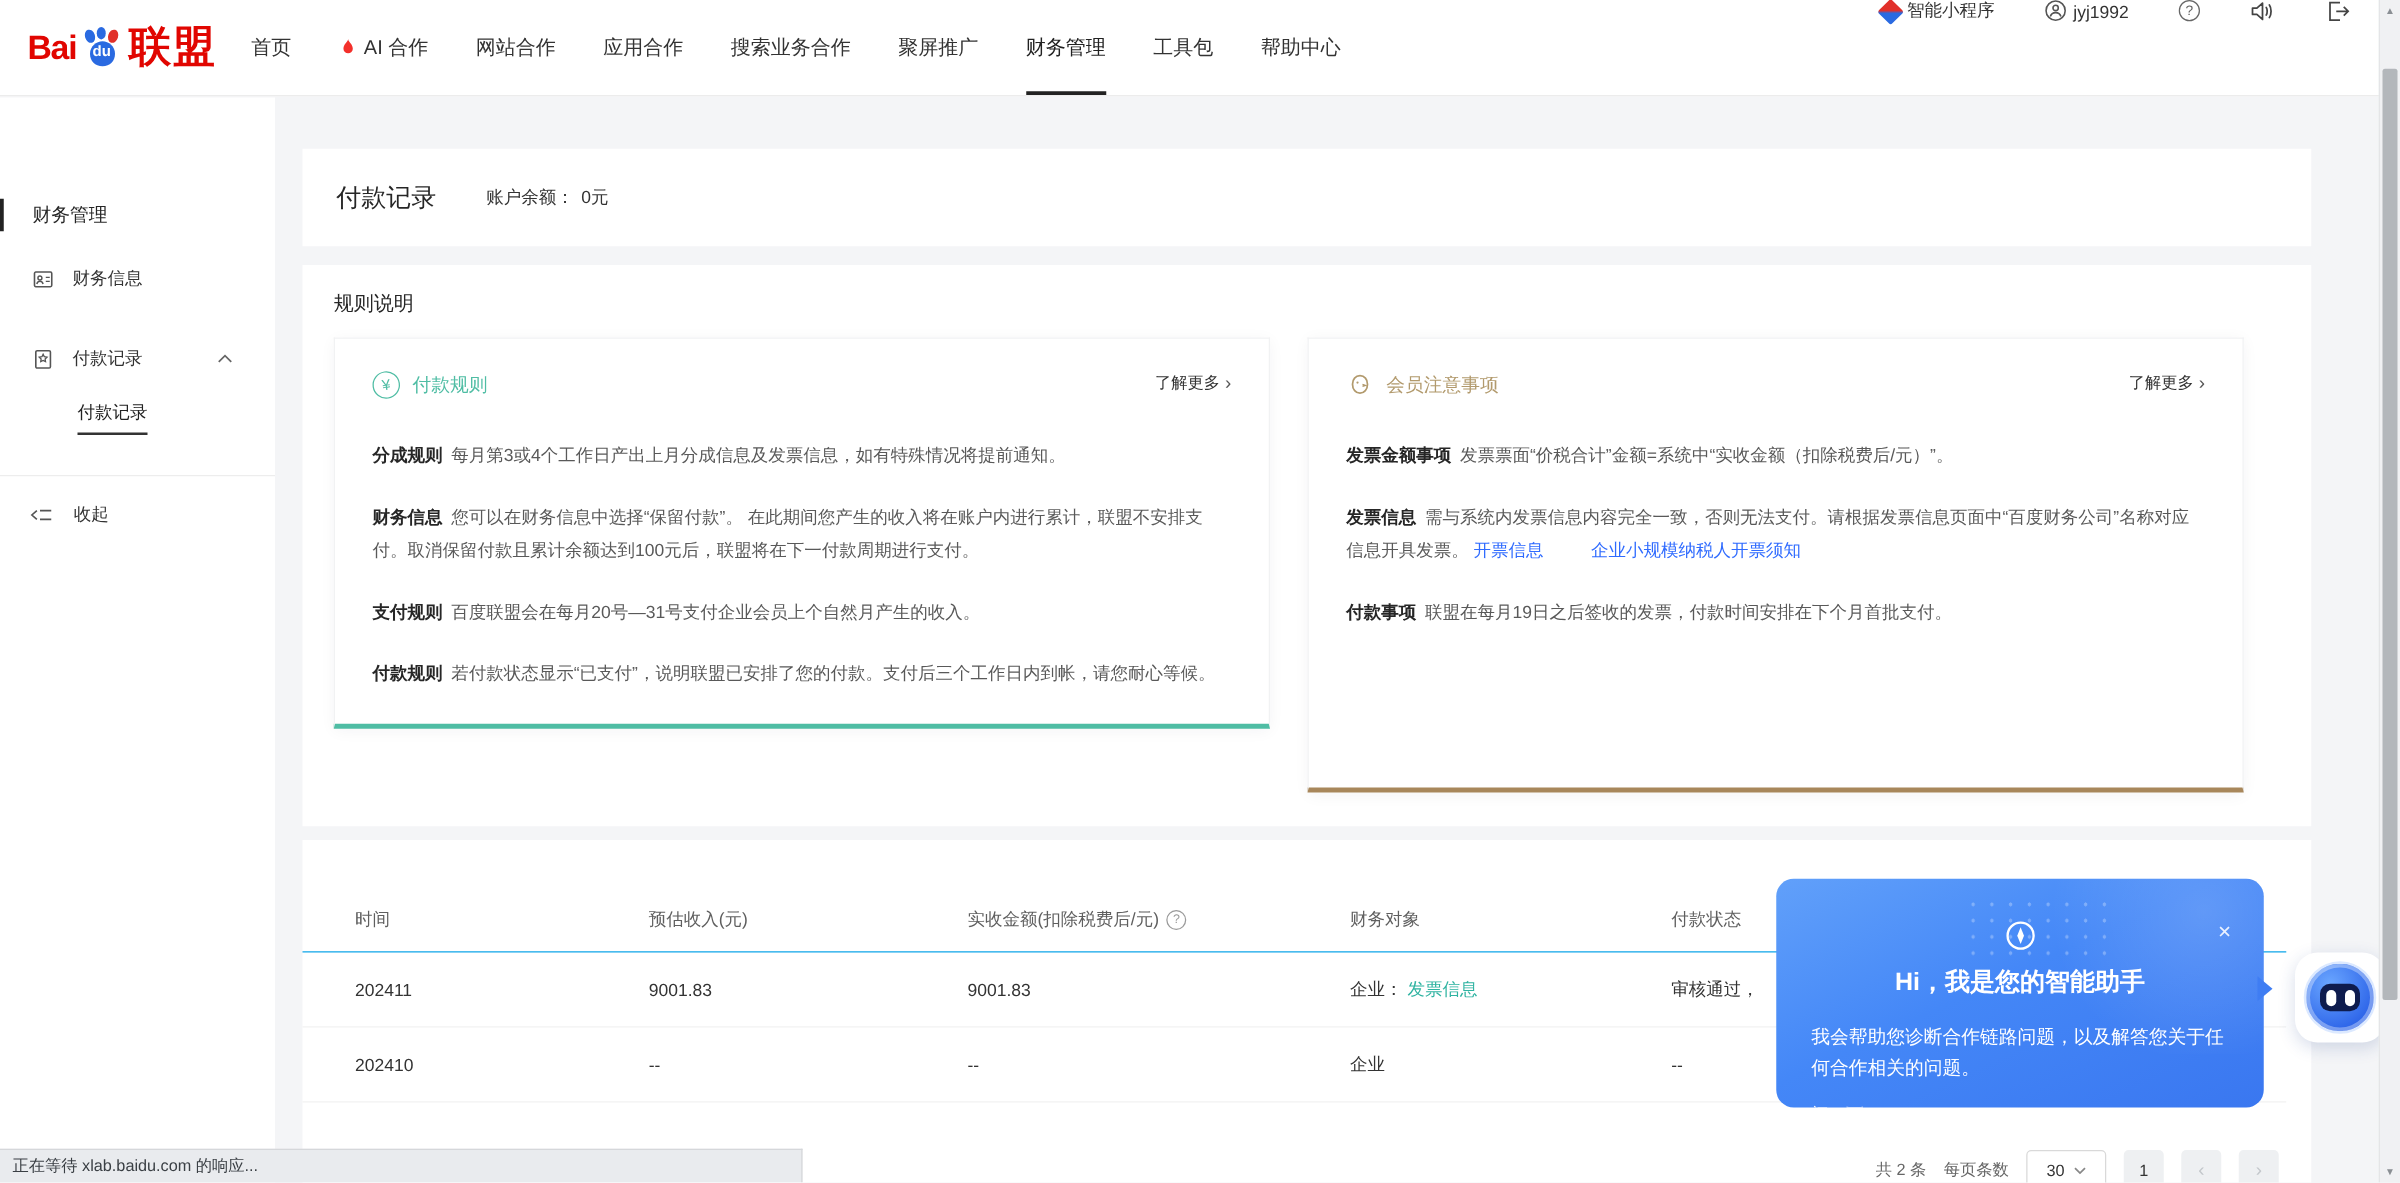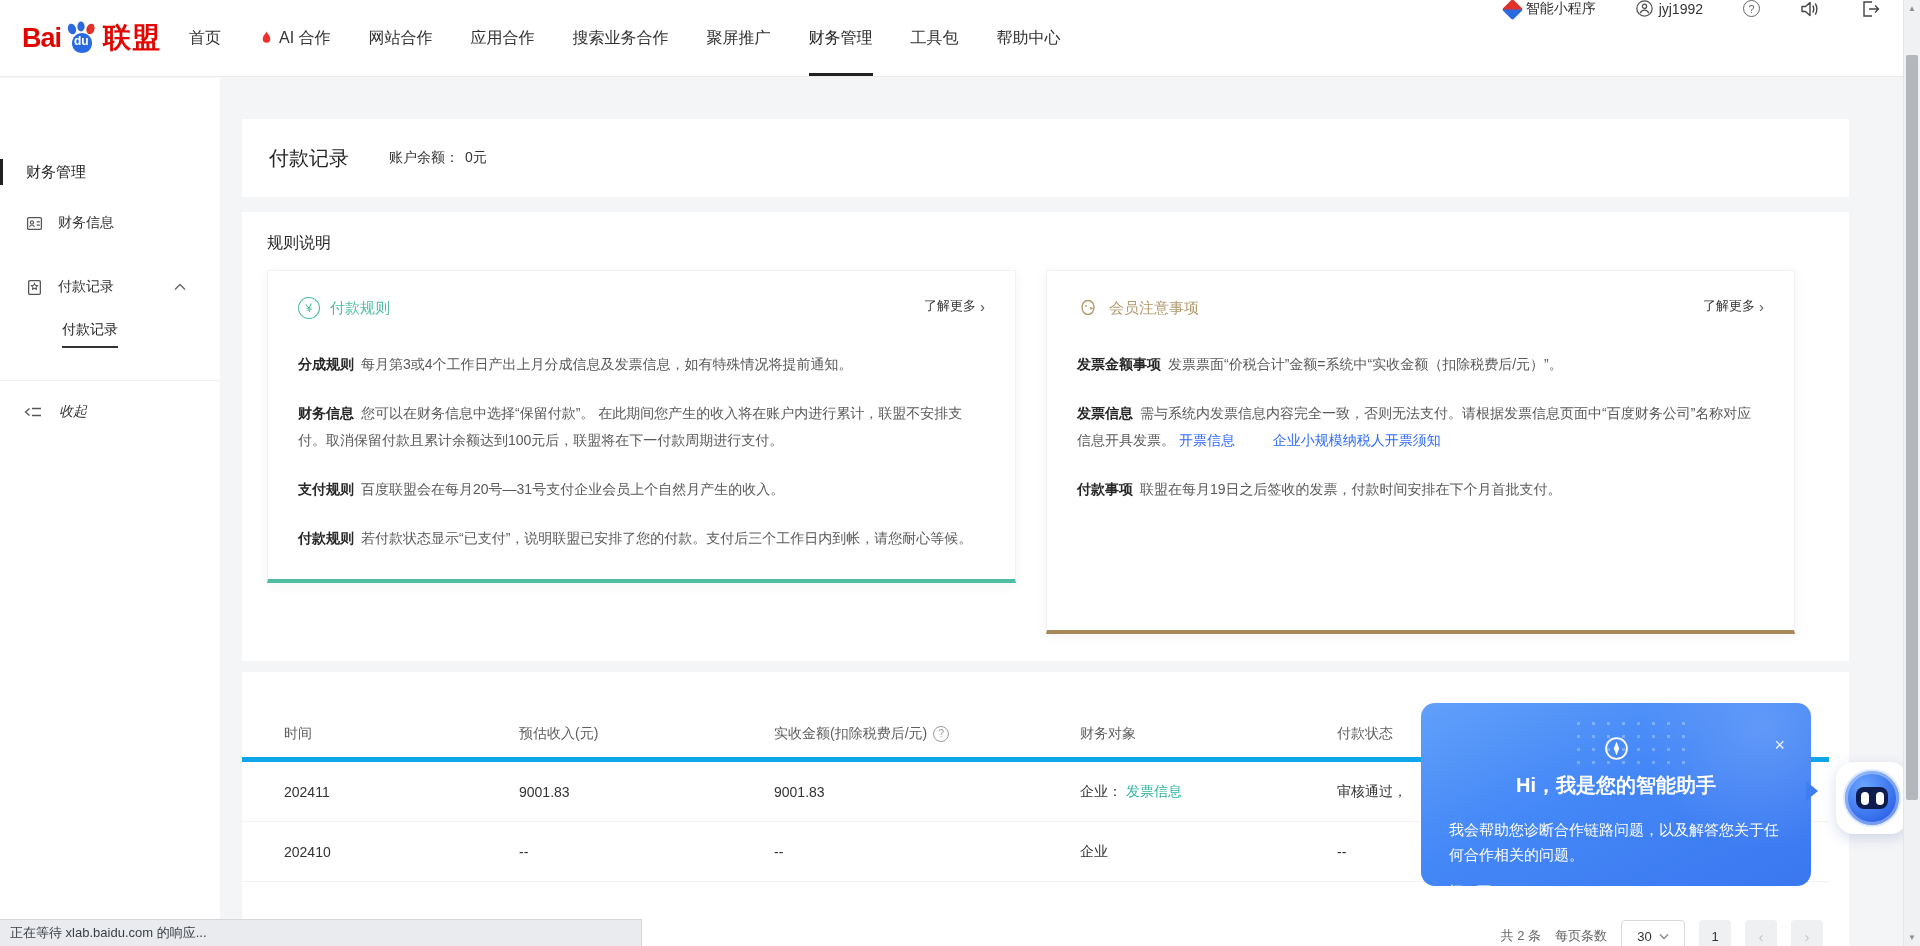--- a/index.html
+++ b/index.html
@@ -14,21 +14,21 @@
   .topnav {
     position:absolute; left:0; top:0; width:1920px; height:77px;
     background:#fff; border-bottom:1px solid #ececec;
     display:flex; align-items:stretch; padding:0 40px 0 22px; z-index:10;
   }
   .logo { display:flex; align-items:center; gap:2px; margin-right:28px; cursor:pointer; }
   .logo .bai { color:#e10601; font-size:27px; font-weight:700; letter-spacing:-1px; }
   .logo .paw { position:relative; width:36px; height:34px; margin:0 1px; }
   .logo .paw svg { display:block; }
   .logo .du { position:absolute; left:10px; top:13px; color:#fff; font-size:12px; font-weight:700; }
-  .logo .union { color:#e10601; font-size:28px; font-weight:700; letter-spacing:1px; }
+  .logo .union { color:#e10601; font-size:34px; font-weight:700; letter-spacing:1px; }
   .nav-menu { display:flex; align-items:stretch; gap:38px; }
   .nav-item { display:flex; align-items:center; gap:5px; font-size:16px; color:#333; cursor:pointer; position:relative; }
   .nav-item.active { color:#222; }
   .nav-item.active::after { content:""; position:absolute; left:0; right:0; bottom:0; height:3px; background:#222; }
   .flame { width:15px; height:18px; }
   .nav-right { margin-left:auto; display:flex; align-items:flex-start; gap:40px; font-size:14px; color:#333; }
   .nav-right .tool { display:flex; align-items:center; gap:6px; cursor:pointer; }
   .diamond { width:15px; height:15px; transform:rotate(45deg); background:linear-gradient(135deg,#e1302a 0%,#e1302a 45%,#2a6ae1 55%,#2a6ae1 100%); border-radius:2px; }
   .qmark { width:17px; height:17px; border:1.4px solid #666; border-radius:50%; display:inline-flex; align-items:center; justify-content:center; font-size:11px; color:#666; }
   
@@ -40,21 +40,21 @@
   
   .sidebar { position:absolute; left:0; top:78px; width:220px; bottom:0; background:#fff; z-index:5; }
   .side-title { position:relative; margin-top:82px; padding-left:26px; font-size:15px; color:#262626; height:24px; display:flex; align-items:center; }
   .side-title .indicator { position:absolute; left:0; top:-1px; width:3px; height:26px; background:#222; }
   .side-row { display:flex; align-items:center; gap:15px; height:50px; padding:0 34px 0 26px; margin-top:14px; font-size:14px; color:#333; cursor:pointer; }
   .side-row svg { flex:0 0 auto; }
   .side-row .chev-up { margin-left:auto; }
   .side-sub { padding-left:62px; margin-top:2px; height:40px; display:flex; align-items:center; cursor:pointer; }
   .side-sub span { font-size:14px; color:#222; padding-bottom:7px; border-bottom:2px solid #333; }
   .side-divider { margin-top:26px; border-top:1px solid #ededed; }
-  .side-collapse { display:flex; align-items:center; gap:17px; padding-left:24px; margin-top:22px; font-size:14px; color:#333; cursor:pointer;font-style:italic; }
+  .side-collapse { display:flex; align-items:center; gap:17px; padding-left:24px; margin-top:22px; font-size:14px; color:#333; cursor:pointer; }
   
   .card { position:absolute; background:#fff; }
   .header-card { left:242px; top:119px; width:1607px; height:78px; display:flex; align-items:center; padding:0 27px; }
   .page-title { font-size:20px; color:#262626; font-weight:500; }
   .balance { margin-left:40px; font-size:14px; color:#333; }
   .balance b { font-weight:400; margin-left:6px; }
   .rules-card { left:242px; top:212px; width:1607px; height:449px; padding:21px 0 0 25px; }
   .rules-title { font-size:16px; color:#262626; font-weight:500; }
   .rule-wrap { display:flex; gap:30px; margin-top:16px; align-items:flex-start; }
   .rule-card { width:749px; background:#fff; border:1px solid #f1f2f3; box-shadow:0 2px 12px rgba(40,48,60,.05); padding:26px 30px 26px 30px; position:relative; }
@@ -68,21 +68,21 @@
   .more-link { position:absolute; right:30px; top:26px; font-size:13px; color:#333; cursor:pointer; display:flex; align-items:center; gap:4px; }
   .more-link .chev { font-size:15px; color:#555; }
   .rule-item { margin-top:22px; font-size:14px; color:#595959; line-height:27px; }
   .rule-item:first-of-type { margin-top:32px; }
   .rule-item b { color:#262626; font-weight:700; margin-right:7px; }
   .rule-item a { color:#2f6bff; text-decoration:none; cursor:pointer; }
   .rule-item a + a { margin-left:34px; }
   
   .table-card { left:242px; top:672px; width:1607px; height:300px; }
   .tgrid { display:grid; grid-template-columns:235px 255px 306px 257px 1fr; align-items:center; padding-left:42px; margin-right:20px; }
-  .thead { height:90px; padding-top:38px; font-size:14px; color:#5f5f5f; border-bottom:5px solid #0ea5e9; }
+  .thead { height:90px; padding-top:38px; font-size:14px; color:#5f5f5f; border-bottom:1px solid #0ea5e9; }
   .thead .hcell { display:flex; align-items:center; gap:6px; }
   .trow { height:60px; font-size:14px; color:#333; border-bottom:1px solid #f2f2f2; }
   .trow a.tlink { color:#2eb3a1; text-decoration:none; cursor:pointer; margin-left:4px; }
   .hq { width:16px; height:16px; border:1.2px solid #9a9a9a; border-radius:50%; display:inline-flex; align-items:center; justify-content:center; font-size:10px; color:#9a9a9a; cursor:pointer; }
   .pagination { position:absolute; right:26px; top:248px; display:flex; align-items:center; gap:14px; font-size:13px; color:#666; }
   .pg-select { width:64px; height:32px; border:1px solid #d9d9d9; border-radius:4px; background:#fff; display:flex; align-items:center; justify-content:center; gap:7px; color:#333; cursor:pointer; }
   .pg-btn { width:32px; height:32px; border-radius:4px; background:#eef0f2; display:flex; align-items:center; justify-content:center; color:#333; cursor:pointer; }
   .pg-btn.nav-dis { color:#c3c7cb; font-size:15px; }
   
   .assistant { position:absolute; left:1421px; top:703px; width:390px; height:183px; border-radius:14px;

